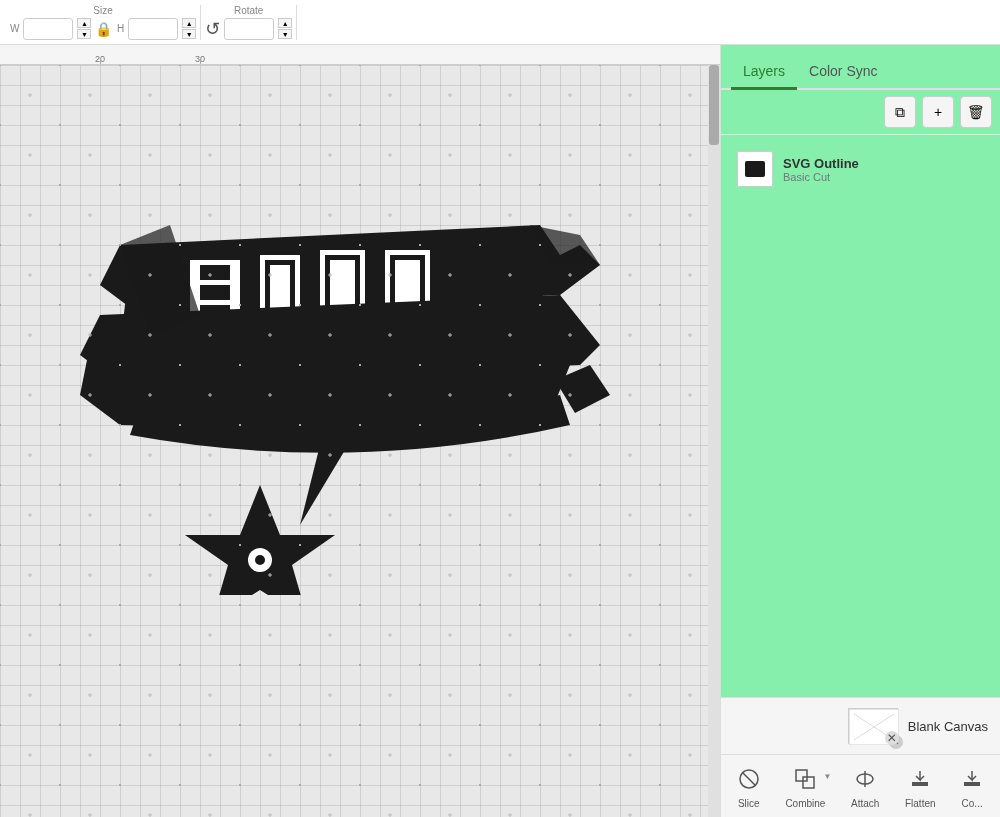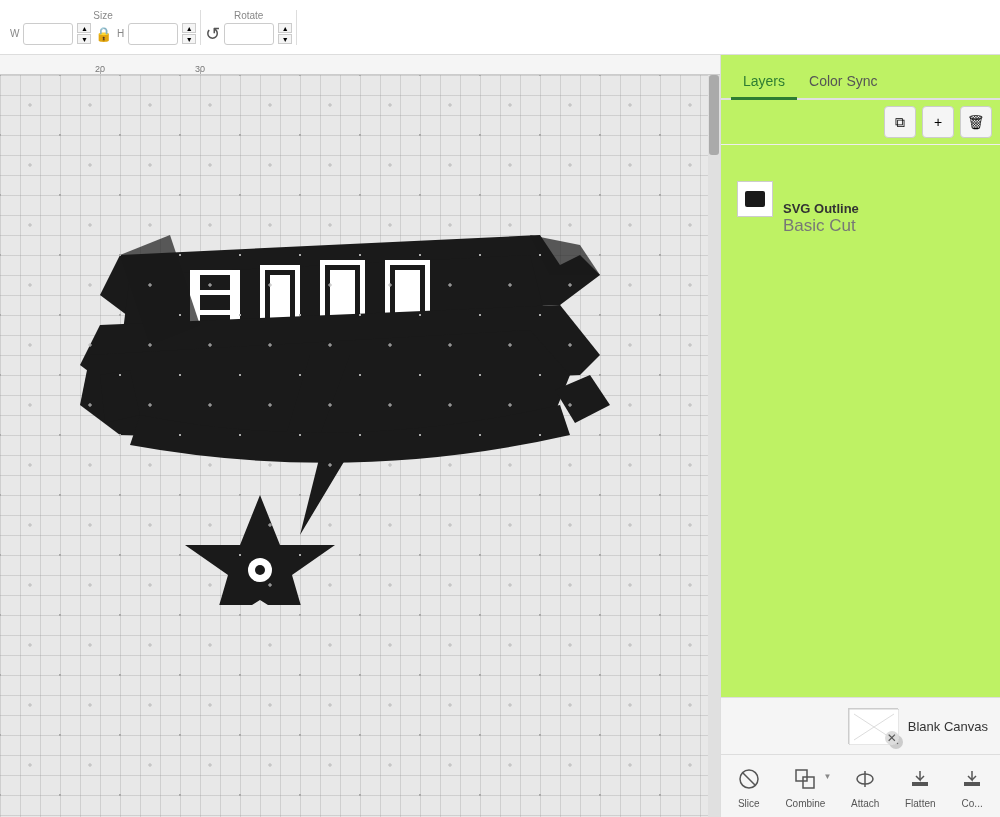--- a/index.html
+++ b/index.html
@@ -8,21 +8,21 @@
       height: 817px;
       overflow: hidden;
       font-family: Arial, sans-serif;
       background: #f0f0f0;
       display: flex;
       flex-direction: column;
     }
 
     
     .toolbar {
-      height: 55px;
+      height: 45px;
       background: #ffffff;
       border-bottom: 1px solid #ddd;
       display: flex;
       align-items: center;
       padding: 16px 10px;
       gap: 4px;
       flex-shrink: 0;
     }
     .toolbar-group {
       display: flex;
@@ -175,21 +175,21 @@
       top: 100px;
       left: 40px;
       width: 580px;
       height: 430px;
       pointer-events: none;
     }
 
     
     .right-panel {
       width: 280px;
-      background: #bef264;
+      background: #86efac;
       border-left: 1px solid #ddd;
       display: flex;
       flex-direction: column;
       flex-shrink: 0;
     }
 
     
     .tabs {
       display: flex;
       border-bottom: 2px solid #e0e0e0;
@@ -258,24 +258,23 @@
       justify-content: center;
       flex-shrink: 0;
     }
     .layer-info {
       flex: 1;
     }
     .layer-name {
       font-size: 13px;
       font-weight: 600;
       color: #333;
-      margin-top: 40px;
     }
     .layer-type {
-      font-size: 17px;
+      font-size: 11px;
       color: #777;
     }
 
     
     .bottom-panel {
       height: 120px;
       background: #f5f5f5;
       border-top: 1px solid #ddd;
       display: flex;
       flex-direction: column;

